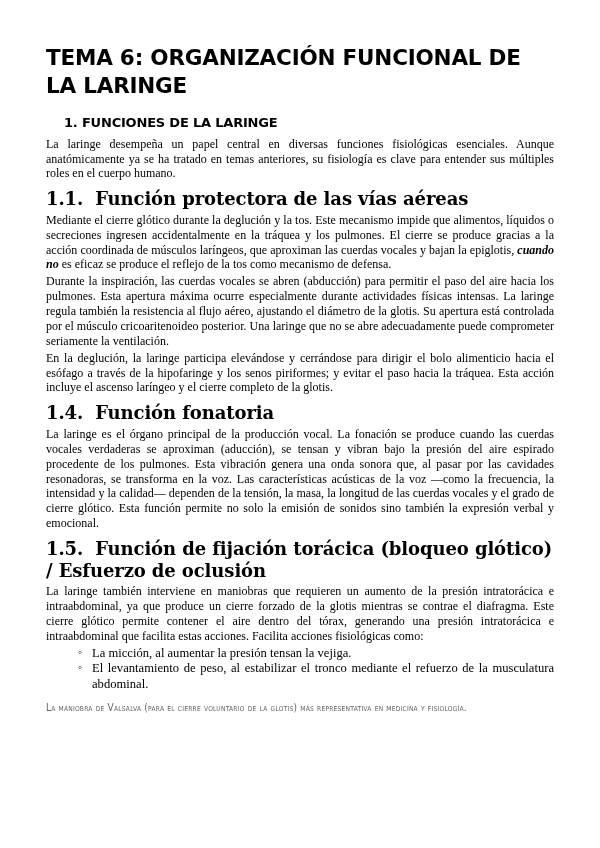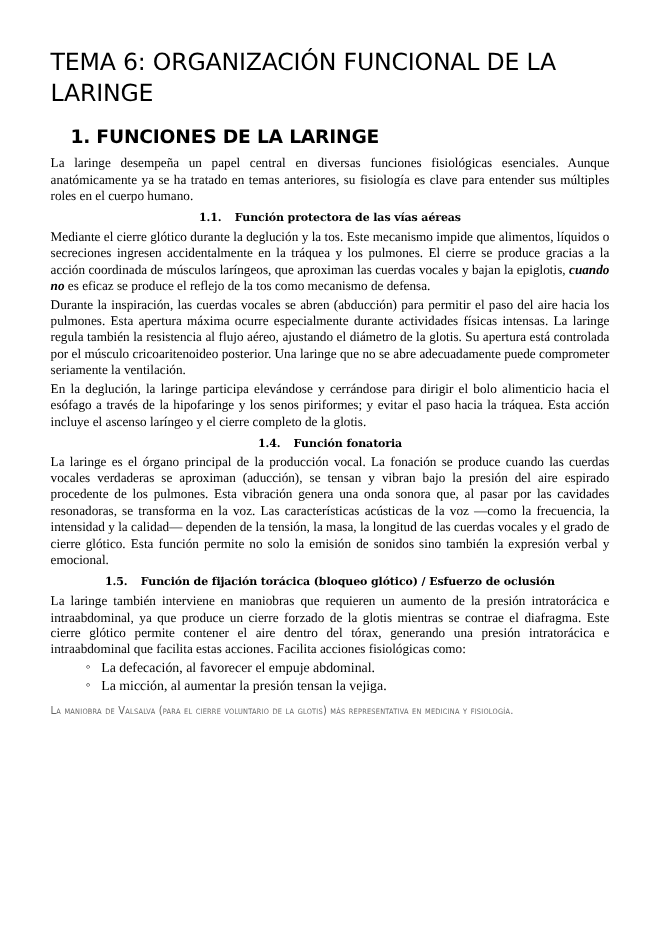--- a/index.html
+++ b/index.html
@@ -16,41 +16,40 @@
   }
   .page {
     width: 600px;
     height: 848px;
     box-sizing: border-box;
     padding: 44px 46px 20px 46px;
     position: relative;
   }
   .doc-title {
     font-family: "DejaVu Sans", sans-serif;
-    font-weight: normal;
+    font-weight: bold;
     font-size: 21.5px;
     line-height: 1.28;
     letter-spacing: -0.2px;
     margin: 0 0 16px 0;
   }
   h2.section-title {
     font-family: "DejaVu Sans", sans-serif;
     font-weight: bold;
-    font-size: 17px;
+    font-size: 13px;
     line-height: 1.2;
     margin: 0 0 6px 18px;
     letter-spacing: -0.2px;
   }
   h3.sub-title {
     font-family: "DejaVu Serif", serif;
     font-weight: bold;
-    font-size: 10px;
+    font-size: 18px;
     line-height: 1.2;
     margin: 7px 0 3px 0;
-    text-align: center;
     letter-spacing: -0.1px;
   }
   h3.sub-title .num {
     display: inline-block;
     margin-right: 12px;
   }
   p.para {
     font-size: 12px;
     line-height: 1.24;
     margin: 0 0 2px 0;
@@ -118,19 +117,19 @@
     <span class="num">1.4.</span><span>Función fonatoria</span>
   </h3>
   <p class="para">La laringe es el órgano principal de la producción vocal. La fonación se produce cuando las cuerdas vocales verdaderas se aproximan (aducción), se tensan y vibran bajo la presión del aire espirado procedente de los pulmones. Esta vibración genera una onda sonora que, al pasar por las cavidades resonadoras, se transforma en la voz. Las características acústicas de la voz —como la frecuencia, la intensidad y la calidad— dependen de la tensión, la masa, la longitud de las cuerdas vocales y el grado de cierre glótico. Esta función permite no solo la emisión de sonidos sino también la expresión verbal y emocional.</p>
 
   <h3 class="sub-title">
     <span class="num">1.5.</span><span>Función de fijación torácica (bloqueo glótico) / Esfuerzo de oclusión</span>
   </h3>
   <p class="para">La laringe también interviene en maniobras que requieren un aumento de la presión intratorácica e intraabdominal, ya que produce un cierre forzado de la glotis mientras se contrae el diafragma. Este cierre glótico permite contener el aire dentro del tórax, generando una presión intratorácica e intraabdominal que facilita estas acciones. Facilita acciones fisiológicas como:</p>
 
   <ul class="bullets">
-    <li>La defecación, al favorecer el empuje abdominal.</li>
     <li>La micción, al aumentar la presión tensan la vejiga.</li>
+    <li>El levantamiento de peso, al estabilizar el tronco mediante el refuerzo de la musculatura abdominal.</li>
   </ul>
 
   <div class="handwritten">La maniobra de Valsalva (para el cierre voluntario de la glotis) más representativa en medicina y fisiología.</div>
 
 </div>
 
 </body></html>

